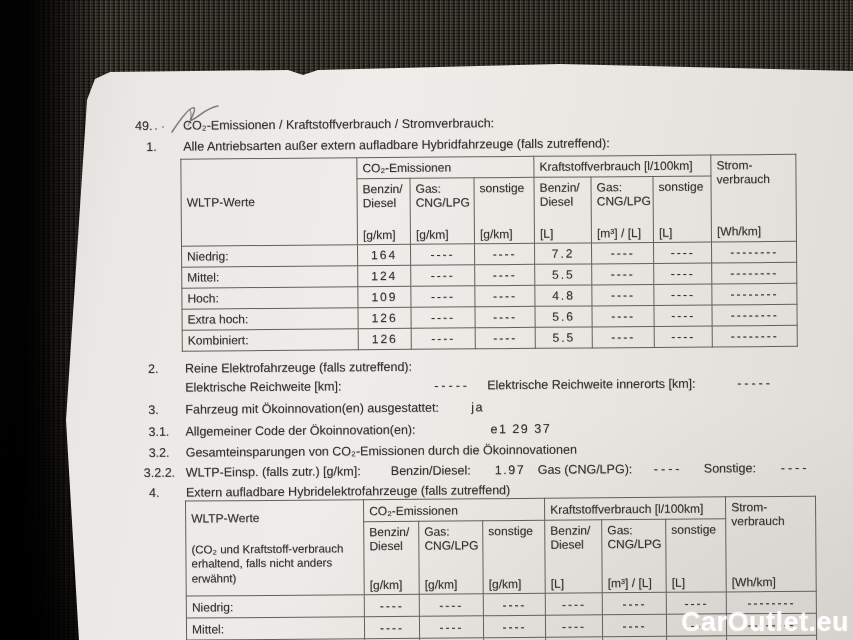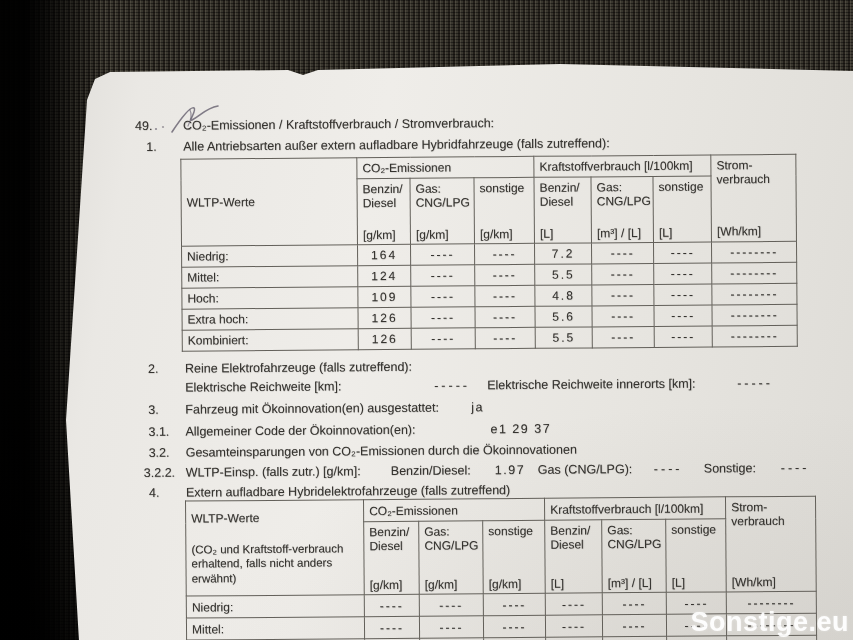--- a/index.html
+++ b/index.html
@@ -367,14 +367,14 @@
     <svg class="scribble" width="72" height="42" viewBox="0 0 72 42">
       <circle cx="6" cy="33" r="1.1" fill="#6a6472" opacity="0.7"></circle>
       <circle cx="13" cy="31" r="1.1" fill="#6a6472" opacity="0.6"></circle>
       <path d="M22 36 C 30 24, 40 10, 44 12 C 47 14, 38 26, 42 24 C 50 20, 56 12, 68 10" fill="none" stroke="#5c5566" stroke-width="1.6" stroke-linecap="round" opacity="0.75"></path>
       <path d="M40 14 C 42 18, 41 24, 38 30" fill="none" stroke="#5c5566" stroke-width="1.2" stroke-linecap="round" opacity="0.6"></path>
     </svg>
   </div>
 
   <div class="vignette"></div>
 
-  <div class="watermark">Sonstige.eu</div>
+  <div class="watermark">CarOutlet.eu</div>
 </div>
 
 </body></html>

